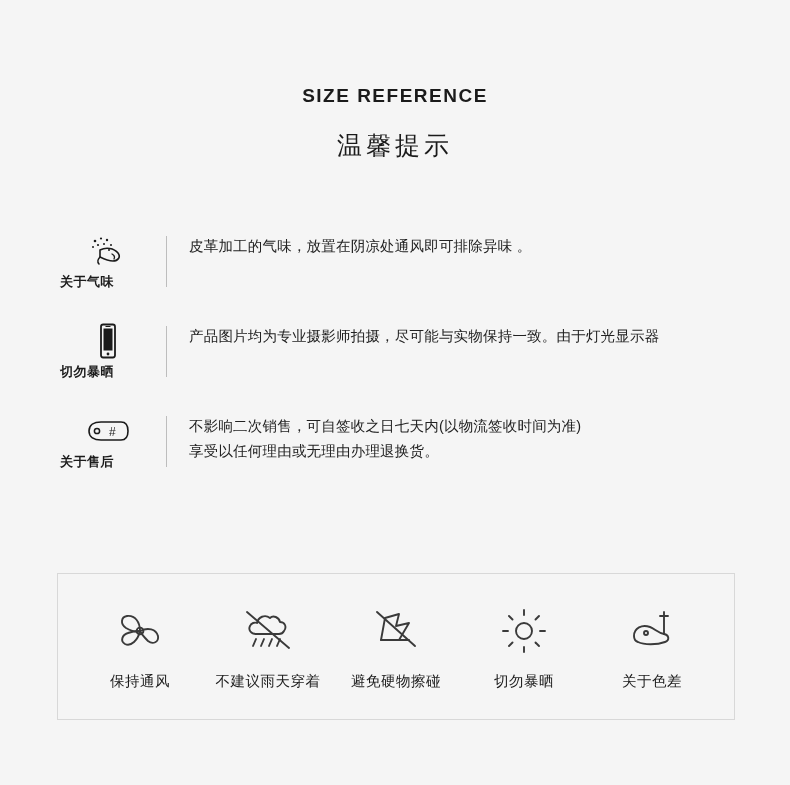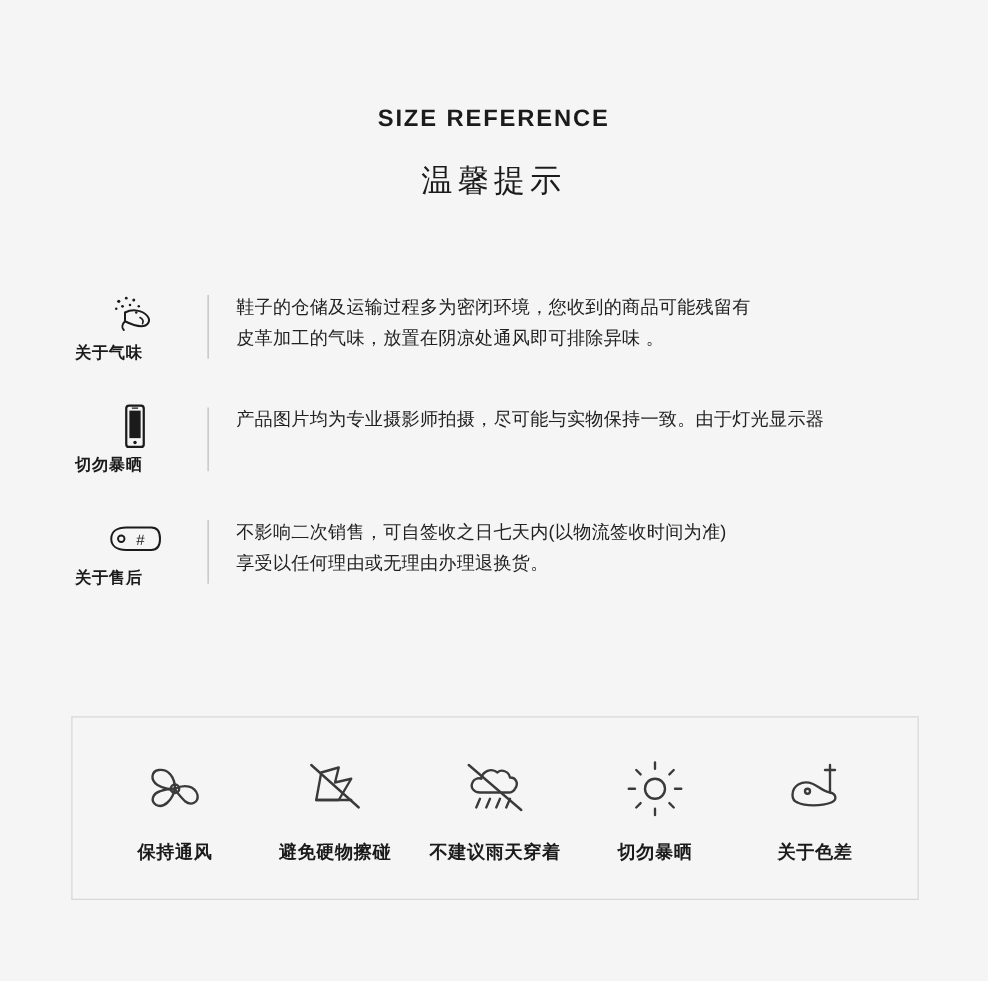--- a/index.html
+++ b/index.html
@@ -95,21 +95,20 @@
     border: 1px solid #d8d8d8;
     background: transparent;
   }
   .care-items {
     display: flex;
     height: 100%;
     align-items: center;
     justify-content: space-around;
     padding: 0 18px;
     box-sizing: border-box;
-    font-weight: bold;
   }
   .care-item {
     width: 132px;
     text-align: center;
   }
   .care-glyph {
     height: 56px;
     display: flex;
     align-items: flex-end;
     justify-content: center;
@@ -148,21 +147,20 @@
             </g>
             <path d="M12 16 C18 13, 26 14, 30 19 C33 23, 30 27, 25 27 C20 27, 16 25, 12 23 Z" fill="none" stroke="#1b1b1b" stroke-width="1.6" stroke-linejoin="round"></path>
             <path d="M12 23 C10 25, 9 28, 11 30" fill="none" stroke="#1b1b1b" stroke-width="1.6" stroke-linecap="round"></path>
             <path d="M24 20 C26 21, 27 23, 26 25" fill="none" stroke="#1b1b1b" stroke-width="1.3" stroke-linecap="round"></path>
           </svg>
         </div>
         <div class="note-caption">关于气味</div>
       </div>
       <div class="note-divider"></div>
       <div class="note-text">
-        <div>鞋子的仓储及运输过程多为密闭环境，您收到的商品可能残留有</div>
         <div>皮革加工的气味，放置在阴凉处通风即可排除异味 。</div>
       </div>
     </div>
 
     <div class="note-row">
       <div class="note-icon-col">
         <div class="note-glyph">
           <svg width="26" height="36" viewBox="0 0 26 36">
             <rect x="6" y="1.5" width="14" height="33" rx="2.2" ry="2.2" fill="none" stroke="#1b1b1b" stroke-width="1.8"></rect>
             <rect x="8.5" y="5.5" width="9" height="22" fill="#1b1b1b"></rect>
@@ -210,45 +208,45 @@
               <path d="M27 25 C25 34, 18 41, 12 38 C7 35, 9 29, 15 27 C20 25, 25 25, 27 25 Z"></path>
               <circle cx="27" cy="25" r="3.4"></circle>
             </g>
           </svg>
         </div>
         <div class="care-label">保持通风</div>
       </div>
 
       <div class="care-item">
         <div class="care-glyph">
-          <svg width="54" height="52" viewBox="0 0 54 52">
-            <g fill="none" stroke="#3a3a3a" stroke-width="1.9" stroke-linecap="round" stroke-linejoin="round">
-              <path d="M16 12 L30 8 L27 20 L40 17 L30 34 L12 34 Z"></path>
-              <path d="M12 34 L40 34"></path>
-              <path d="M8 6 L46 40"></path>
-            </g>
-          </svg>
-        </div>
-        <div class="care-label">避免硬物擦碰</div>
-      </div>
-
-      <div class="care-item">
-        <div class="care-glyph">
           <svg width="58" height="52" viewBox="0 0 58 52">
             <g fill="none" stroke="#3a3a3a" stroke-width="1.9" stroke-linecap="round" stroke-linejoin="round">
               <path d="M17 28 C12 28, 9 24, 11 20 C12 17, 16 16, 18 17 C19 11, 26 8, 31 12 C34 9, 40 11, 41 16 C46 16, 48 21, 45 25 C44 27, 42 28, 40 28 Z"></path>
               <path d="M17 33 L14 40"></path>
               <path d="M25 33 L22 40"></path>
               <path d="M33 33 L30 40"></path>
               <path d="M41 33 L38 40"></path>
               <path d="M8 6 L50 42"></path>
             </g>
           </svg>
         </div>
         <div class="care-label">不建议雨天穿着</div>
+      </div>
+
+      <div class="care-item">
+        <div class="care-glyph">
+          <svg width="54" height="52" viewBox="0 0 54 52">
+            <g fill="none" stroke="#3a3a3a" stroke-width="1.9" stroke-linecap="round" stroke-linejoin="round">
+              <path d="M16 12 L30 8 L27 20 L40 17 L30 34 L12 34 Z"></path>
+              <path d="M12 34 L40 34"></path>
+              <path d="M8 6 L46 40"></path>
+            </g>
+          </svg>
+        </div>
+        <div class="care-label">避免硬物擦碰</div>
       </div>
 
       <div class="care-item">
         <div class="care-glyph">
           <svg width="54" height="52" viewBox="0 0 54 52">
             <g fill="none" stroke="#3a3a3a" stroke-width="1.9" stroke-linecap="round" stroke-linejoin="round">
               <circle cx="27" cy="25" r="8"></circle>
               <path d="M27 9 L27 4"></path>
               <path d="M27 46 L27 41"></path>
               <path d="M11 25 L6 25"></path>

